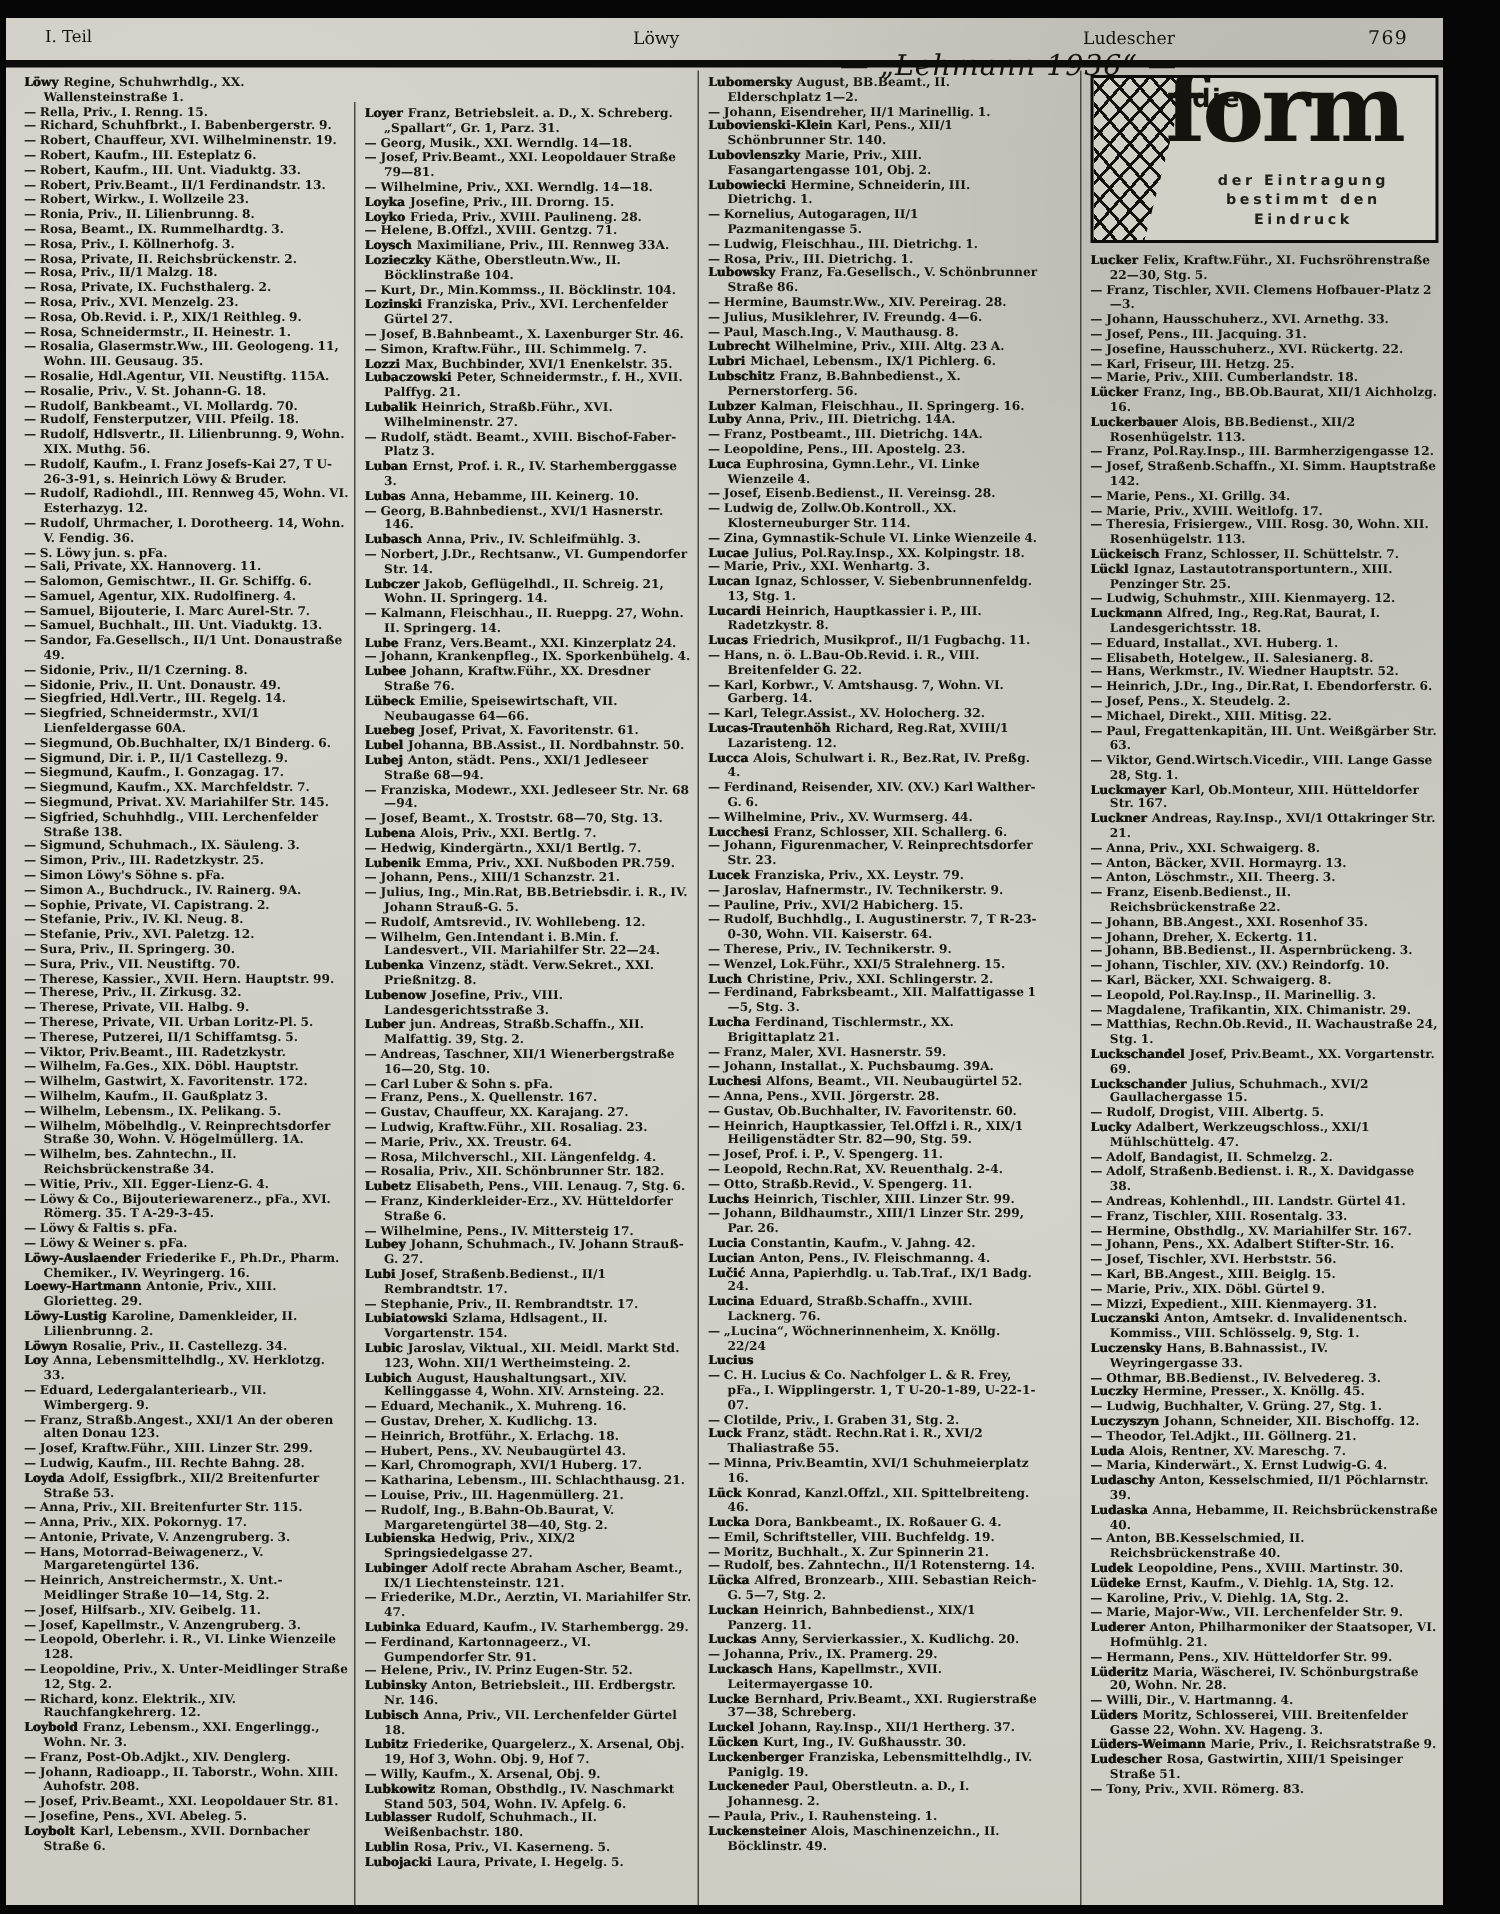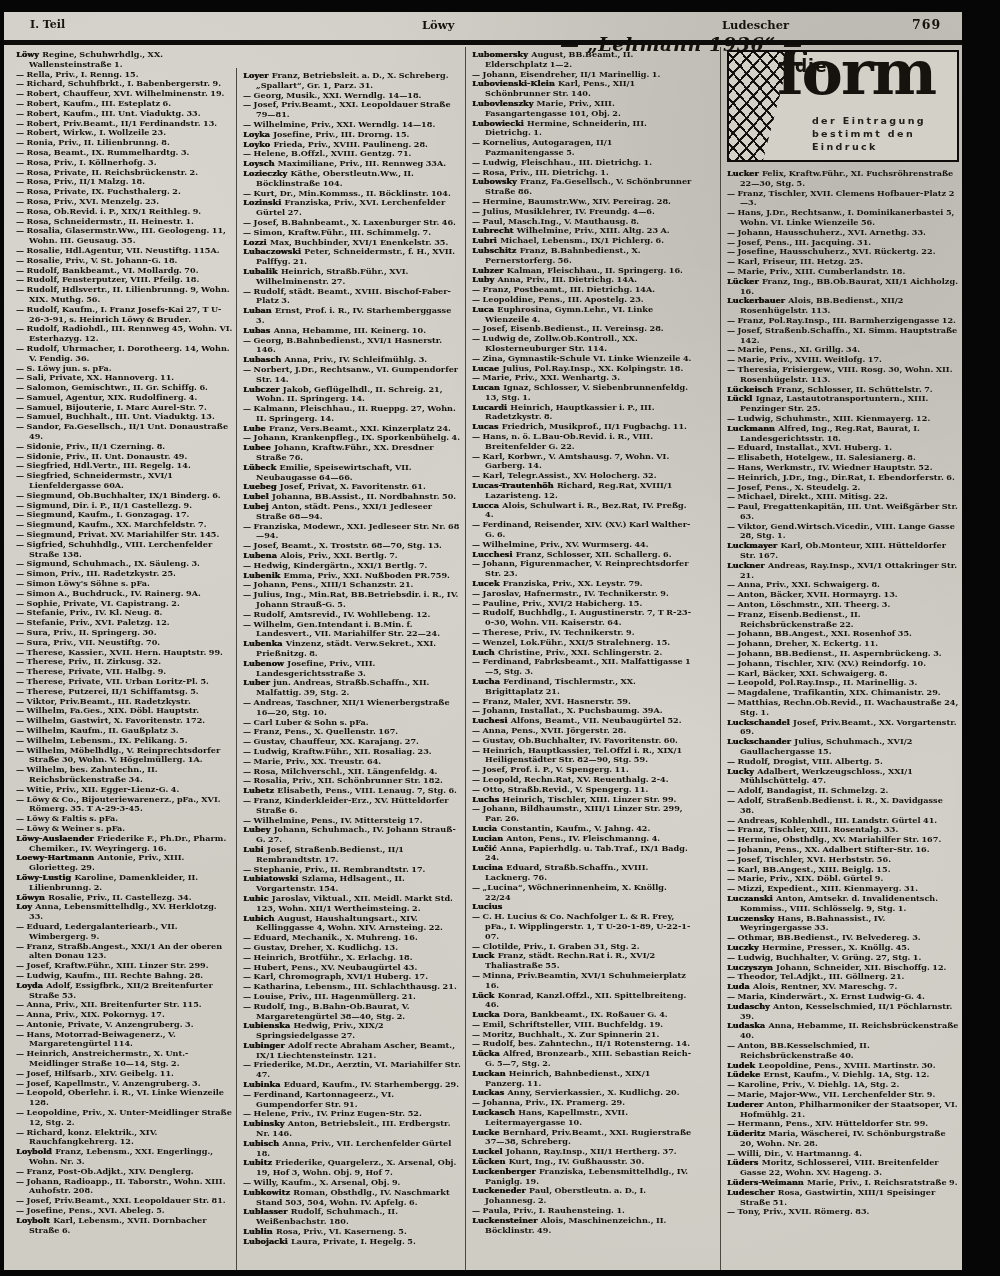--- a/index.html
+++ b/index.html
@@ -14,21 +14,21 @@
   .paper{
     position:absolute;left:4px;top:12px;width:958px;height:1258px;
     background:
       radial-gradient(ellipse at 15% 20%, rgba(255,255,255,.18), transparent 45%),
       radial-gradient(ellipse at 70% 60%, rgba(255,255,255,.12), transparent 50%),
       radial-gradient(ellipse at 90% 10%, rgba(0,0,0,.10), transparent 40%),
       #cfccc4;
     color:#16130e;
   }
   
-  .hdr{position:absolute;left:0;top:0;width:100%;height:24px;font-weight:bold;}
+  .hdr{position:absolute;left:0;top:0;width:100%;height:24px;font-weight:normal;}
   .hdr span{position:absolute;white-space:nowrap;}
   .hdr-part{left:26px;top:6px;font-size:11px;}
   .hdr-left{left:418px;top:6px;font-size:11.5px;}
   .hdr-center{left:556px;top:2px;font-size:19px;font-style:italic;letter-spacing:.6px;margin-top:19px;}
   .hdr-right{left:718px;top:6px;font-size:11.5px;}
   .hdr-page{left:896px;top:5px;font-size:12.5px;letter-spacing:1px;margin-left:12px;}
   .hdr-rule{position:absolute;left:0;top:28px;width:100%;height:5px;background:#0d0c0a;}
   
   .cols{position:absolute;left:0;top:35px;bottom:0;width:100%;display:flex;}
   .col{box-sizing:border-box;overflow:hidden;padding:3px 3px 0 6px;}
@@ -67,21 +67,21 @@
   .ad-form{
     position:absolute;left:48px;top:-16px;
     font-size:62px;font-weight:bold;
     font-family:"DejaVu Serif", serif;
     letter-spacing:-2px;
   }
   .ad-lines{
     position:absolute;left:83px;top:62px;
     font-family:"DejaVu Sans", sans-serif;
     font-size:9.5px;line-height:13px;letter-spacing:2.4px;
-    font-weight:bold;color:#23201a;white-space:nowrap;
+    font-weight:bold;color:#23201a;white-space:nowrap;text-align:center;
   }
 </style>
 </head>
 <body>
 
 <div class="paper">
 
   <div class="hdr">
     <span class="hdr-part">I. Teil</span>
     <span class="hdr-left">Löwy</span>
@@ -168,21 +168,21 @@
           <div class="entry"><span class="surname">Löwyn</span> Rosalie, Priv., II. Castellezg. 34.</div>
           <div class="entry"><span class="surname">Loy</span> Anna, Lebensmittelhdlg., XV. Herklotzg. 33.</div>
           <div class="entry">— Eduard, Ledergalanteriearb., VII. Wimbergerg. 9.</div>
           <div class="entry">— Franz, Straßb.Angest., XXI/1 An der oberen alten Donau 123.</div>
           <div class="entry">— Josef, Kraftw.Führ., XIII. Linzer Str. 299.</div>
           <div class="entry">— Ludwig, Kaufm., III. Rechte Bahng. 28.</div>
           <div class="entry"><span class="surname">Loyda</span> Adolf, Essigfbrk., XII/2 Breitenfurter Straße 53.</div>
           <div class="entry">— Anna, Priv., XII. Breitenfurter Str. 115.</div>
           <div class="entry">— Anna, Priv., XIX. Pokornyg. 17.</div>
           <div class="entry">— Antonie, Private, V. Anzengruberg. 3.</div>
-          <div class="entry">— Hans, Motorrad-Beiwagenerz., V. Margaretengürtel 114.</div>
+          <div class="entry">— Hans, Motorrad-Beiwagenerz., V. Margaretengürtel 136.</div>
           <div class="entry">— Heinrich, Anstreichermstr., X. Unt.-Meidlinger Straße 10—14, Stg. 2.</div>
           <div class="entry">— Josef, Hilfsarb., XIV. Geibelg. 11.</div>
           <div class="entry">— Josef, Kapellmstr., V. Anzengruberg. 3.</div>
           <div class="entry">— Leopold, Oberlehr. i. R., VI. Linke Wienzeile 128.</div>
           <div class="entry">— Leopoldine, Priv., X. Unter-Meidlinger Straße 12, Stg. 2.</div>
           <div class="entry">— Richard, konz. Elektrik., XIV. Rauchfangkehrerg. 12.</div>
           <div class="entry"><span class="surname">Loybold</span> Franz, Lebensm., XXI. Engerlingg., Wohn. Nr. 3.</div>
           <div class="entry">— Franz, Post-Ob.Adjkt., XIV. Denglerg.</div>
           <div class="entry">— Johann, Radioapp., II. Taborstr., Wohn. XIII. Auhofstr. 208.</div>
           <div class="entry">— Josef, Priv.Beamt., XXI. Leopoldauer Str. 81.</div>
@@ -371,21 +371,20 @@
         <div class="ad-form">form</div>
         <div class="ad-lines">
             <div>der Eintragung</div>
             <div>bestimmt den</div>
             <div>Eindruck</div>
           </div>
       </div>
       <div class="entries">
           <div class="entry"><span class="surname">Lucker</span> Felix, Kraftw.Führ., XI. Fuchsröhrenstraße 22—30, Stg. 5.</div>
           <div class="entry">— Franz, Tischler, XVII. Clemens Hofbauer-Platz 2—3.</div>
-          <div class="entry">— Hans, J.Dr., Rechtsanw., I. Dominikanerbastei 5, Wohn. VI. Linke Wienzeile 56.</div>
           <div class="entry">— Johann, Hausschuherz., XVI. Arnethg. 33.</div>
           <div class="entry">— Josef, Pens., III. Jacquing. 31.</div>
           <div class="entry">— Josefine, Hausschuherz., XVI. Rückertg. 22.</div>
           <div class="entry">— Karl, Friseur, III. Hetzg. 25.</div>
           <div class="entry">— Marie, Priv., XIII. Cumberlandstr. 18.</div>
           <div class="entry"><span class="surname">Lücker</span> Franz, Ing., BB.Ob.Baurat, XII/1 Aichholzg. 16.</div>
           <div class="entry"><span class="surname">Luckerbauer</span> Alois, BB.Bedienst., XII/2 Rosenhügelstr. 113.</div>
           <div class="entry">— Franz, Pol.Ray.Insp., III. Barmherzigengasse 12.</div>
           <div class="entry">— Josef, Straßenb.Schaffn., XI. Simm. Hauptstraße 142.</div>
           <div class="entry">— Marie, Pens., XI. Grillg. 34.</div>

